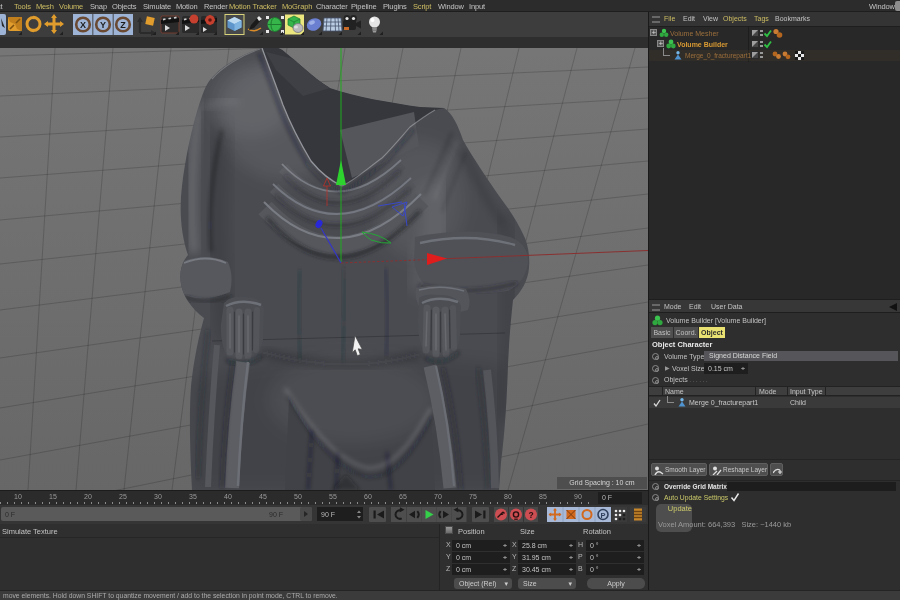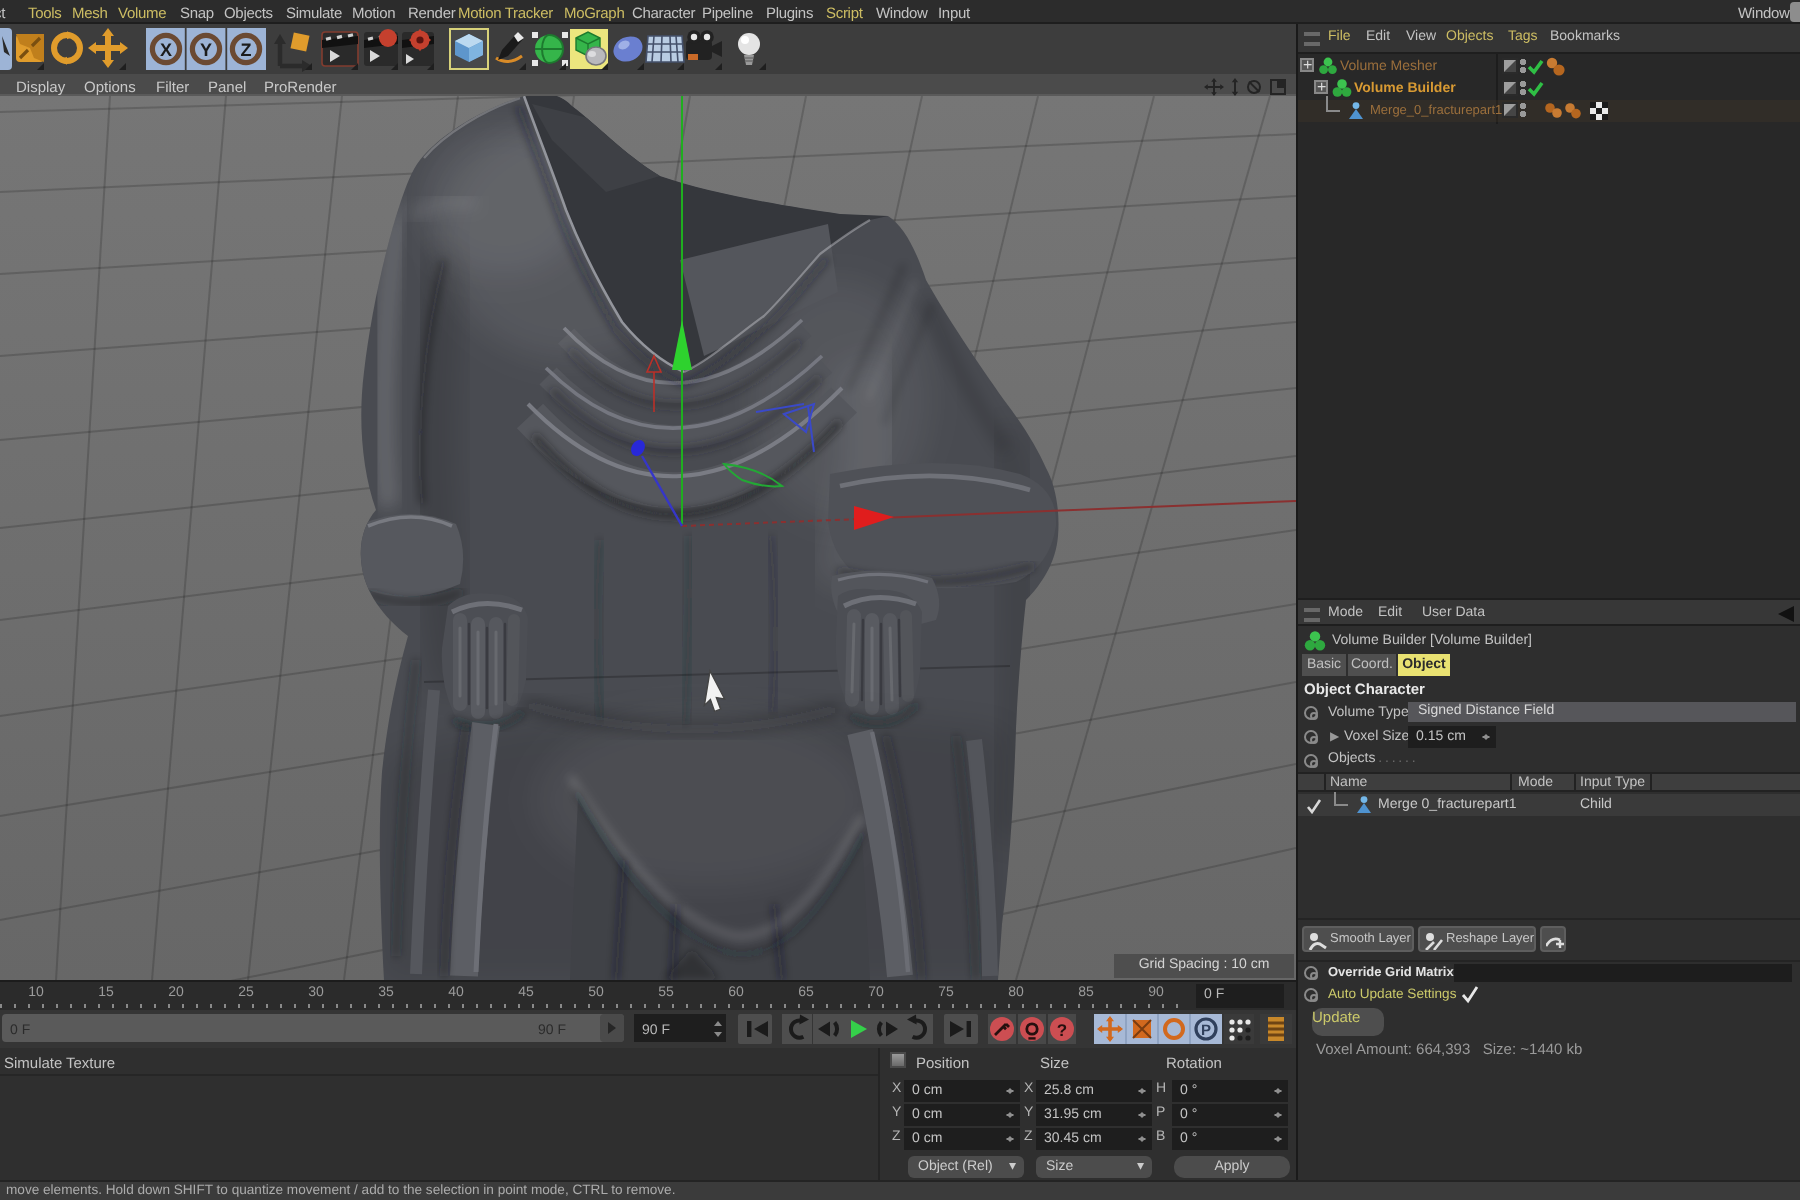--- a/index.html
+++ b/index.html
@@ -170,39 +170,20 @@
       <path d="M263,21 l-3.5,0 l3.5,-3.5 Z" transform="translate(0,2)"></path>
       <path d="M283,21 l-3.5,0 l3.5,-3.5 Z" transform="translate(0,2)"></path>
       <path d="M304,21 l-3.5,0 l3.5,-3.5 Z" transform="translate(0,2)"></path>
       <path d="M322,21 l-3.5,0 l3.5,-3.5 Z" transform="translate(0,2)"></path>
       <path d="M342,21 l-3.5,0 l3.5,-3.5 Z" transform="translate(0,2)"></path>
       <path d="M361,21 l-3.5,0 l3.5,-3.5 Z" transform="translate(0,2)"></path>
       <path d="M383,21 l-3.5,0 l3.5,-3.5 Z" transform="translate(0,2)"></path>
     </g>
   </svg>
   </div>
-  <div id="vptitle" class="abs">
-    <span style="left:8px">Display</span>
-    <span style="left:42px">Options</span>
-    <span style="left:78px">Filter</span>
-    <span style="left:104px">Panel</span>
-    <span style="left:132px">ProRender</span>
-    <svg class="abs" style="left:602px;top:1.5px" width="46" height="9" viewBox="0 0 46 9">
-      <g stroke="#242424" stroke-width="1" fill="#242424">
-        <path d="M5,1.2 v6.6 M1.7,4.5 h6.6" fill="none"></path>
-        <path d="M5,0 l1.4,1.9 h-2.8 Z M5,9 l1.4,-1.9 h-2.8 Z M0,4.5 l1.9,-1.4 v2.8 Z M10,4.5 l-1.9,-1.4 v2.8 Z" stroke="none"></path>
-        <path d="M15.5,1.2 v6.6" fill="none"></path>
-        <path d="M15.5,0 l1.6,2.1 h-3.2 Z M15.5,9 l1.6,-2.1 h-3.2 Z" stroke="none"></path>
-        <circle cx="25" cy="4.5" r="3" fill="none"></circle>
-        <path d="M22.5,1.8 l5.2,5.2" fill="none"></path>
-        <rect x="33.5" y="1" width="7" height="7" fill="none"></rect>
-        <rect x="36.5" y="1.5" width="4" height="3.5" stroke="none"></rect>
-      </g>
-    </svg>
-  </div>
   <div id="viewport" class="abs">
   <svg width="648" height="442" viewBox="0 0 648 442">
     <defs>
       <filter id="b2" x="-30%" y="-30%" width="160%" height="160%">
             <feGaussianBlur stdDeviation="2"></feGaussianBlur>
           </filter>
       <filter id="b4" x="-40%" y="-40%" width="180%" height="180%">
             <feGaussianBlur stdDeviation="4"></feGaussianBlur>
           </filter>
       <filter id="b8" x="-60%" y="-60%" width="220%" height="220%">
@@ -668,17 +649,17 @@
       <span class="circ" style="left:3px;top:170px"></span>
       <span class="abs" style="left:15px;top:169.5px;font-size:6.5px;font-weight:bold;color:#e4e4e4">Override Grid Matrix</span>
       <div class="abs" style="left:78px;top:169px;width:169px;height:9px;background:#1d1d1d"></div>
 
       <span class="circ" style="left:3px;top:181px"></span>
       <span class="abs" style="left:15px;top:180.5px;font-size:6.8px;color:#cbc96a">Auto Update Settings</span>
       <svg class="abs" style="left:81px;top:180px" width="10" height="9">
           <path d="M1.5,4.5 l2.5,3 l4.5,-7" stroke="#e8e8e8" stroke-width="1.4" fill="none"></path>
         </svg>
 
-      <div class="abs" style="left:7px;top:191px;width:36px;height:14px;background:#4e4e4e;border-radius:5px;color:#cbc96a;font-size:7.5px;line-height:10px;text-align:left">Update</div>
+      <div class="abs" style="left:7px;top:191px;width:36px;height:28px;background:#4e4e4e;border-radius:5px;color:#cbc96a;font-size:7.5px;line-height:10px;text-align:right">Update</div>
       <span class="abs" style="left:9px;top:207px;font-size:7.5px;color:#9a9a9a">Voxel Amount: 664,393&nbsp;&nbsp; Size: ~1440 kb</span>
     </div>
   </div>
 </div>
 
 </body></html>

